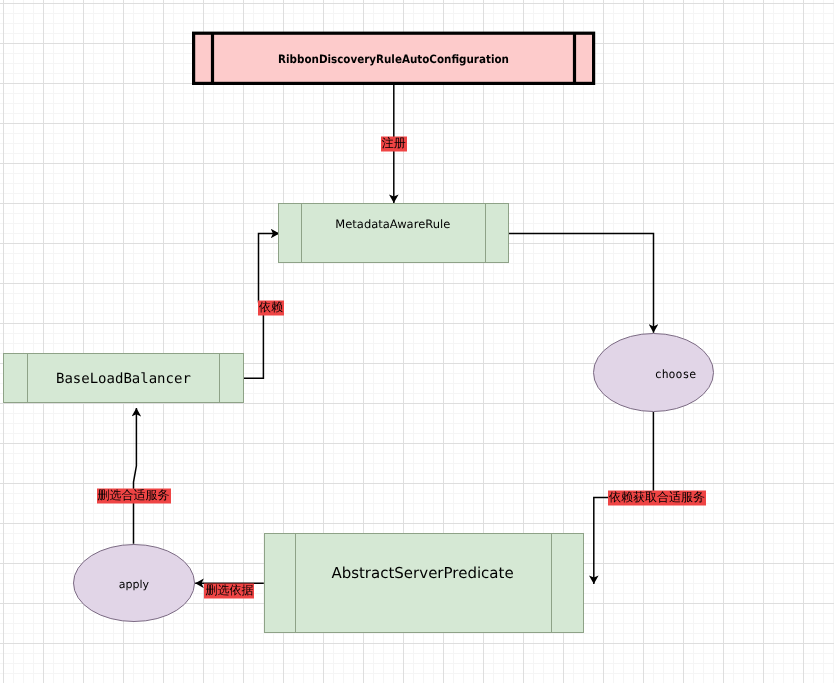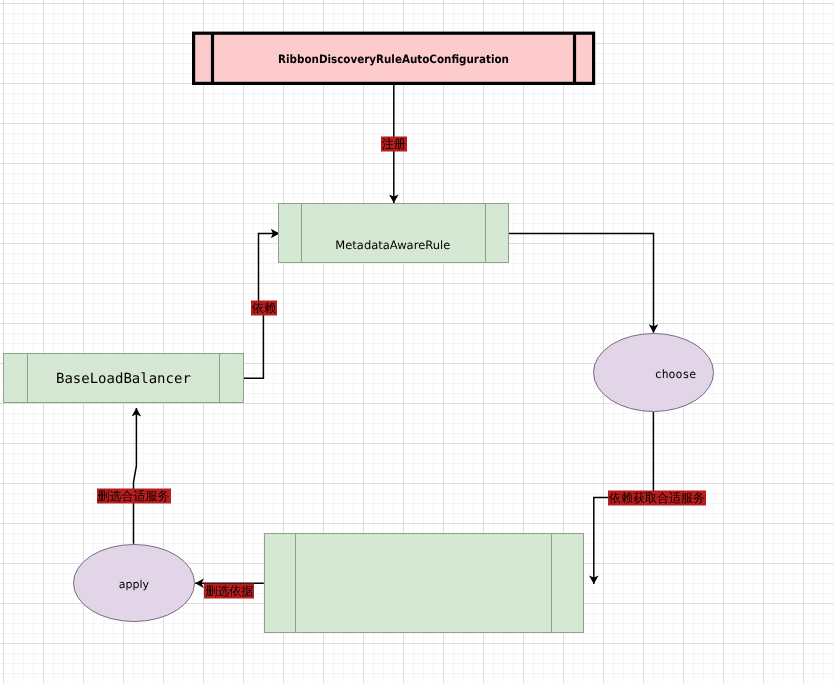--- a/index.html
+++ b/index.html
@@ -17,21 +17,21 @@
     background-size:40px 40px,40px 40px,10px 10px,10px 10px;
     background-position:3px 3px,3px 3px,3px 3px,3px 3px;
   }
   svg.layer{position:absolute;left:0;top:0;width:834px;height:683px;overflow:visible;}
   #labels{position:absolute;left:0;top:0;width:834px;height:683px;}
   .lbl{position:absolute;white-space:nowrap;color:#000;
        filter:opacity(1);
        -webkit-font-smoothing:antialiased;text-rendering:geometricPrecision;}
   .node-label{transform:translate(-50%,-50%);}
   .edge-label{transform:translate(-50%,-50%);font-size:12px;line-height:15px;
-              font-family:Liberation Sans, sans-serif;background:#b91c1c;padding:0 1px;}
+              font-family:Liberation Mono, monospace;background:#ef4444;padding:0 1px;}
   .mono{font-family:"DejaVu Sans Mono","Liberation Mono",monospace;}
   .sans{font-family:"DejaVu Sans","Liberation Sans",sans-serif;}
   .cond-bold{font-family:"DejaVu Sans Condensed","DejaVu Sans","Liberation Sans",sans-serif;
              font-weight:bold;}
 </style>
 </head>
 <body>
 
 <div id="canvas">
 
@@ -87,24 +87,25 @@
       <ellipse cx="653.5" cy="372.5" rx="60" ry="39" fill="#e1d5e7" stroke="#7b6a83" stroke-width="1"></ellipse>
     </g>
 
     <g>
       <ellipse cx="134" cy="583" rx="60.5" ry="38.5" fill="#e1d5e7" stroke="#7b6a83" stroke-width="1"></ellipse>
     </g>
   </svg>
 
   <div id="labels">
     <div class="lbl node-label cond-bold" style="left:393.5px;top:58.9px;font-size:11.5px;">RibbonDiscoveryRuleAutoConfiguration</div>
-    <div class="lbl node-label sans" style="left:392.8px;top:245px;font-size:11.5px;">MetadataAwareRule</div>
+    <div class="lbl node-label sans" style="left:392.8px;top:224px;font-size:11.5px;">MetadataAwareRule</div>
     <div class="lbl node-label mono" style="left:123.4px;top:378.9px;font-size:14px;">BaseLoadBalancer</div>
+    <div class="lbl node-label sans" style="left:422.5px;top:572.5px;font-size:15px;">AbstractServerPredicate</div>
     <div class="lbl node-label mono" style="left:653.5px;top:374px;font-size:11.5px;margin-left:22px;">choose</div>
     <div class="lbl node-label sans" style="left:133.9px;top:584.1px;font-size:11px;">apply</div>
 
     <div class="lbl edge-label" style="left:393.8px;top:143.5px;">注册</div>
-    <div class="lbl edge-label" style="left:264px;top:308.3px;">依赖</div>
+    <div class="lbl edge-label" style="left:271px;top:308.3px;">依赖</div>
     <div class="lbl edge-label" style="left:657px;top:498px;">依赖获取合适服务</div>
     <div class="lbl edge-label" style="left:133.6px;top:496px;">删选合适服务</div>
     <div class="lbl edge-label" style="left:229.4px;top:591px;">删选依据</div>
   </div>
 </div>
 
 </body></html>

